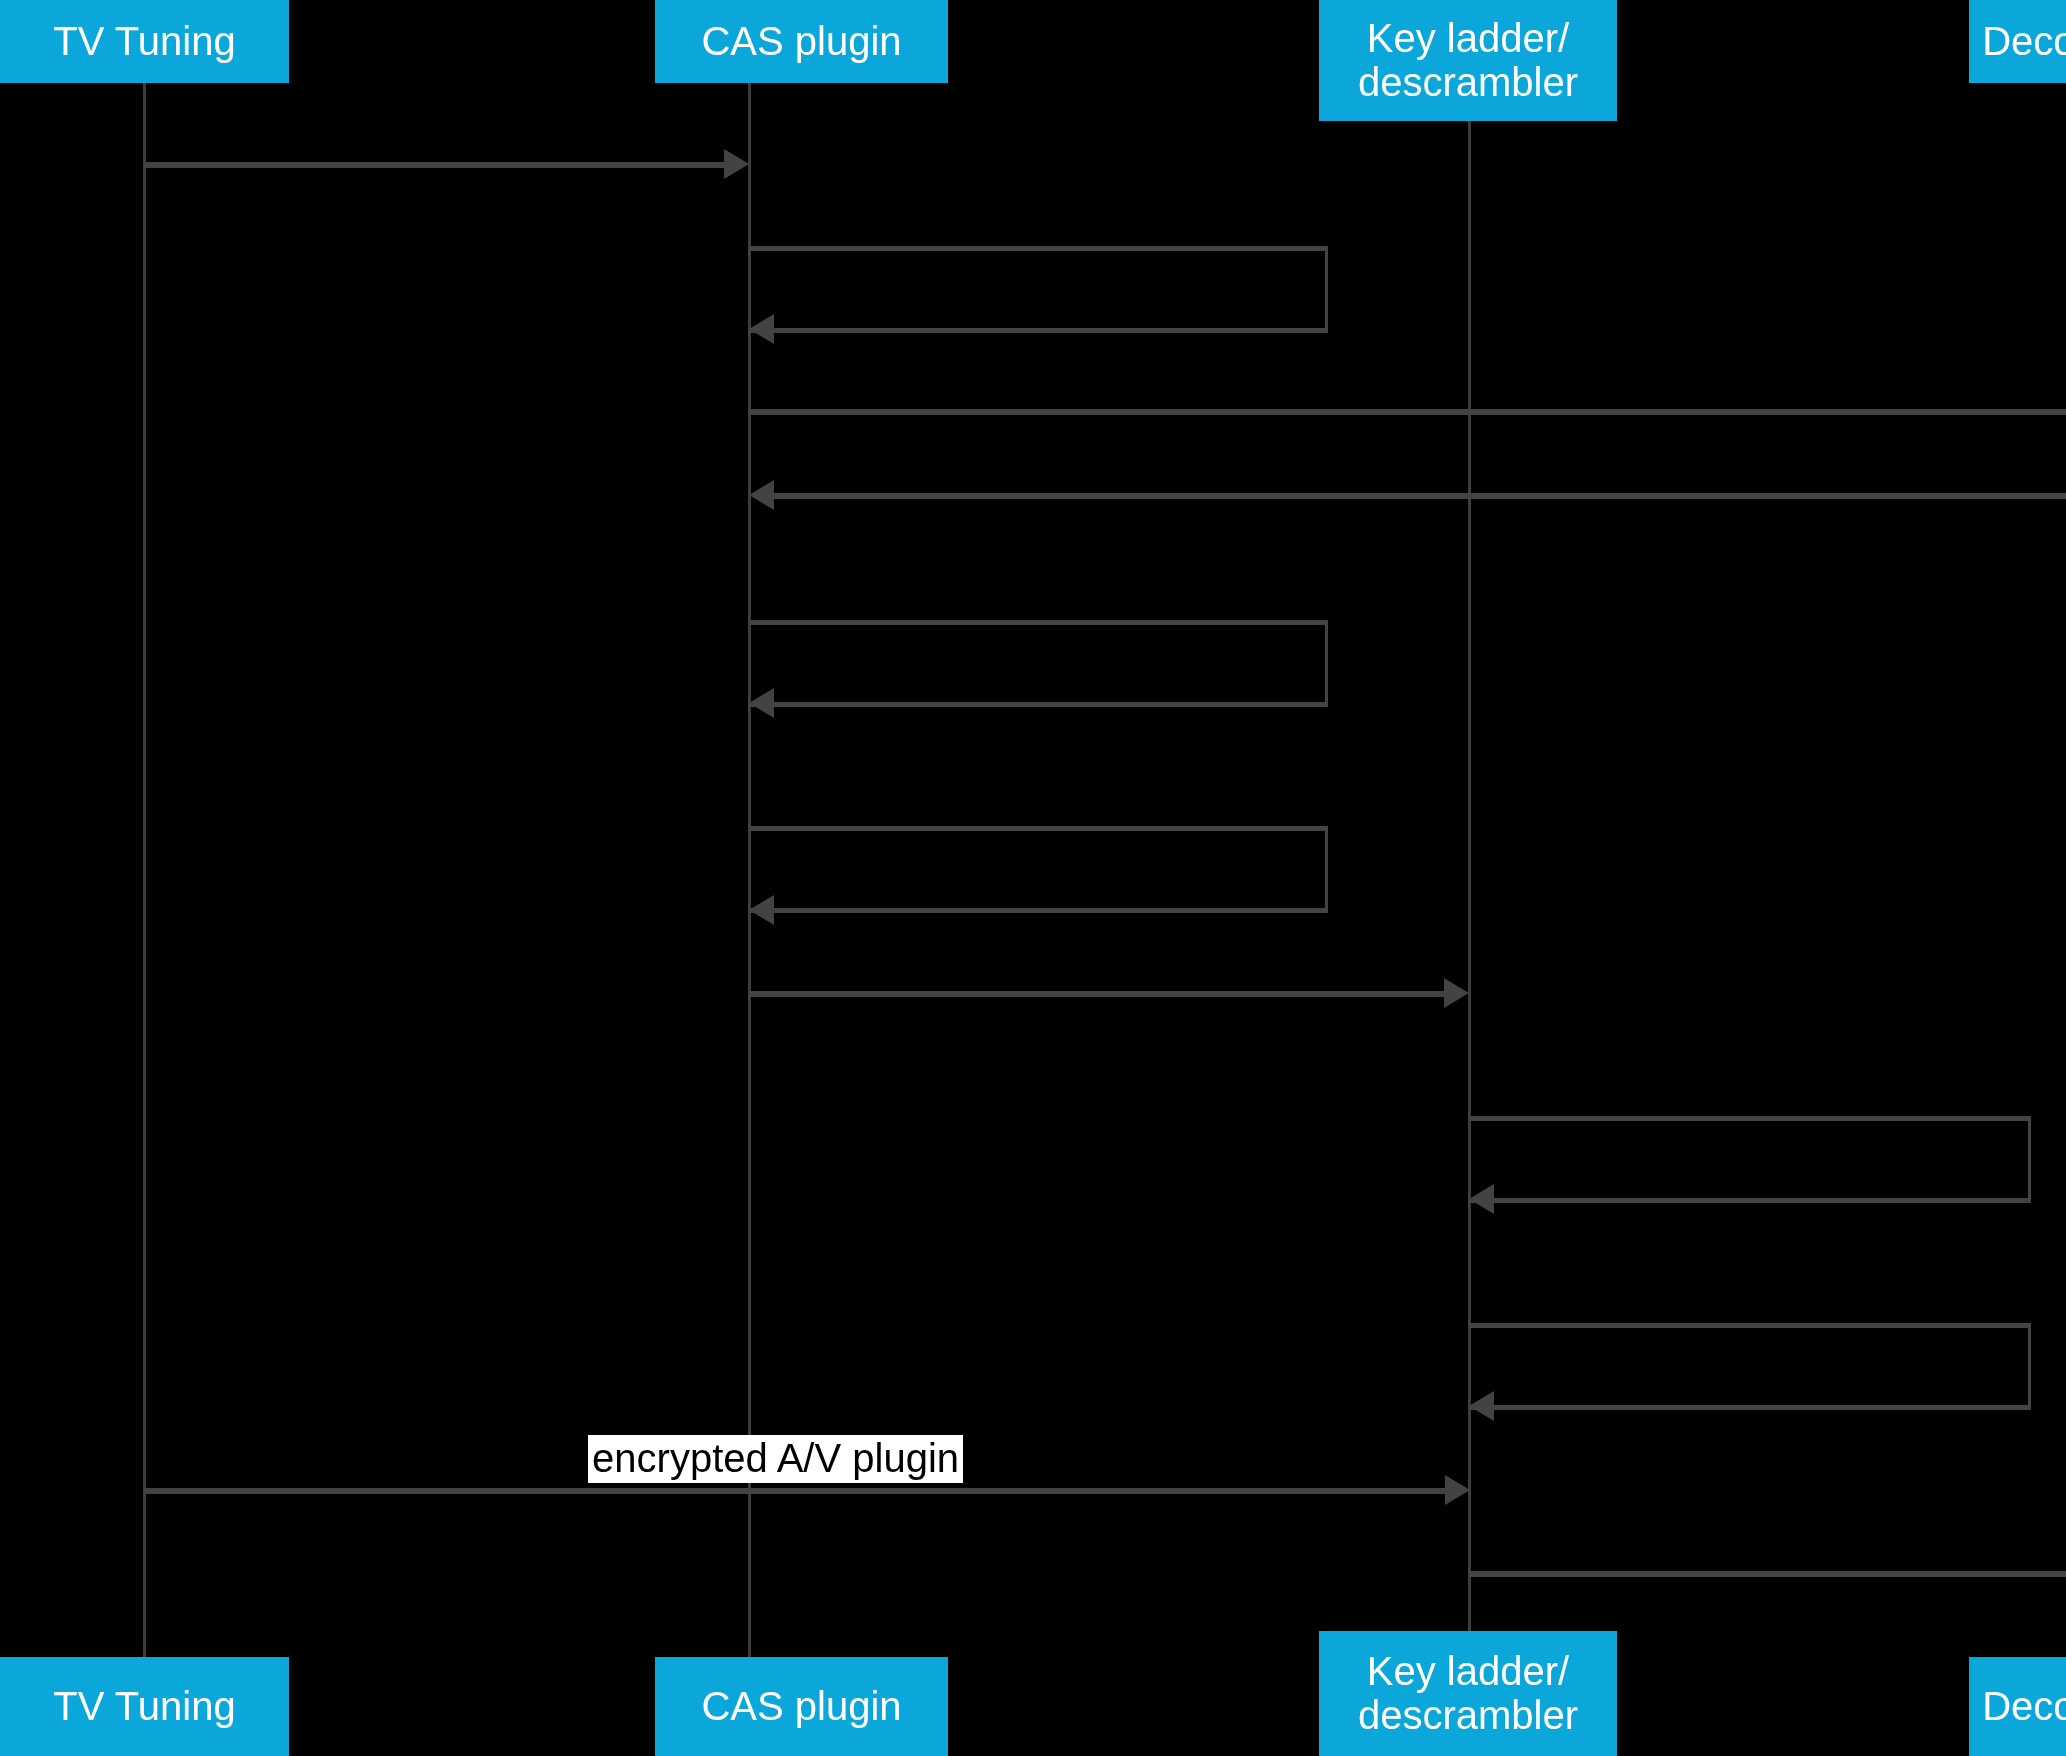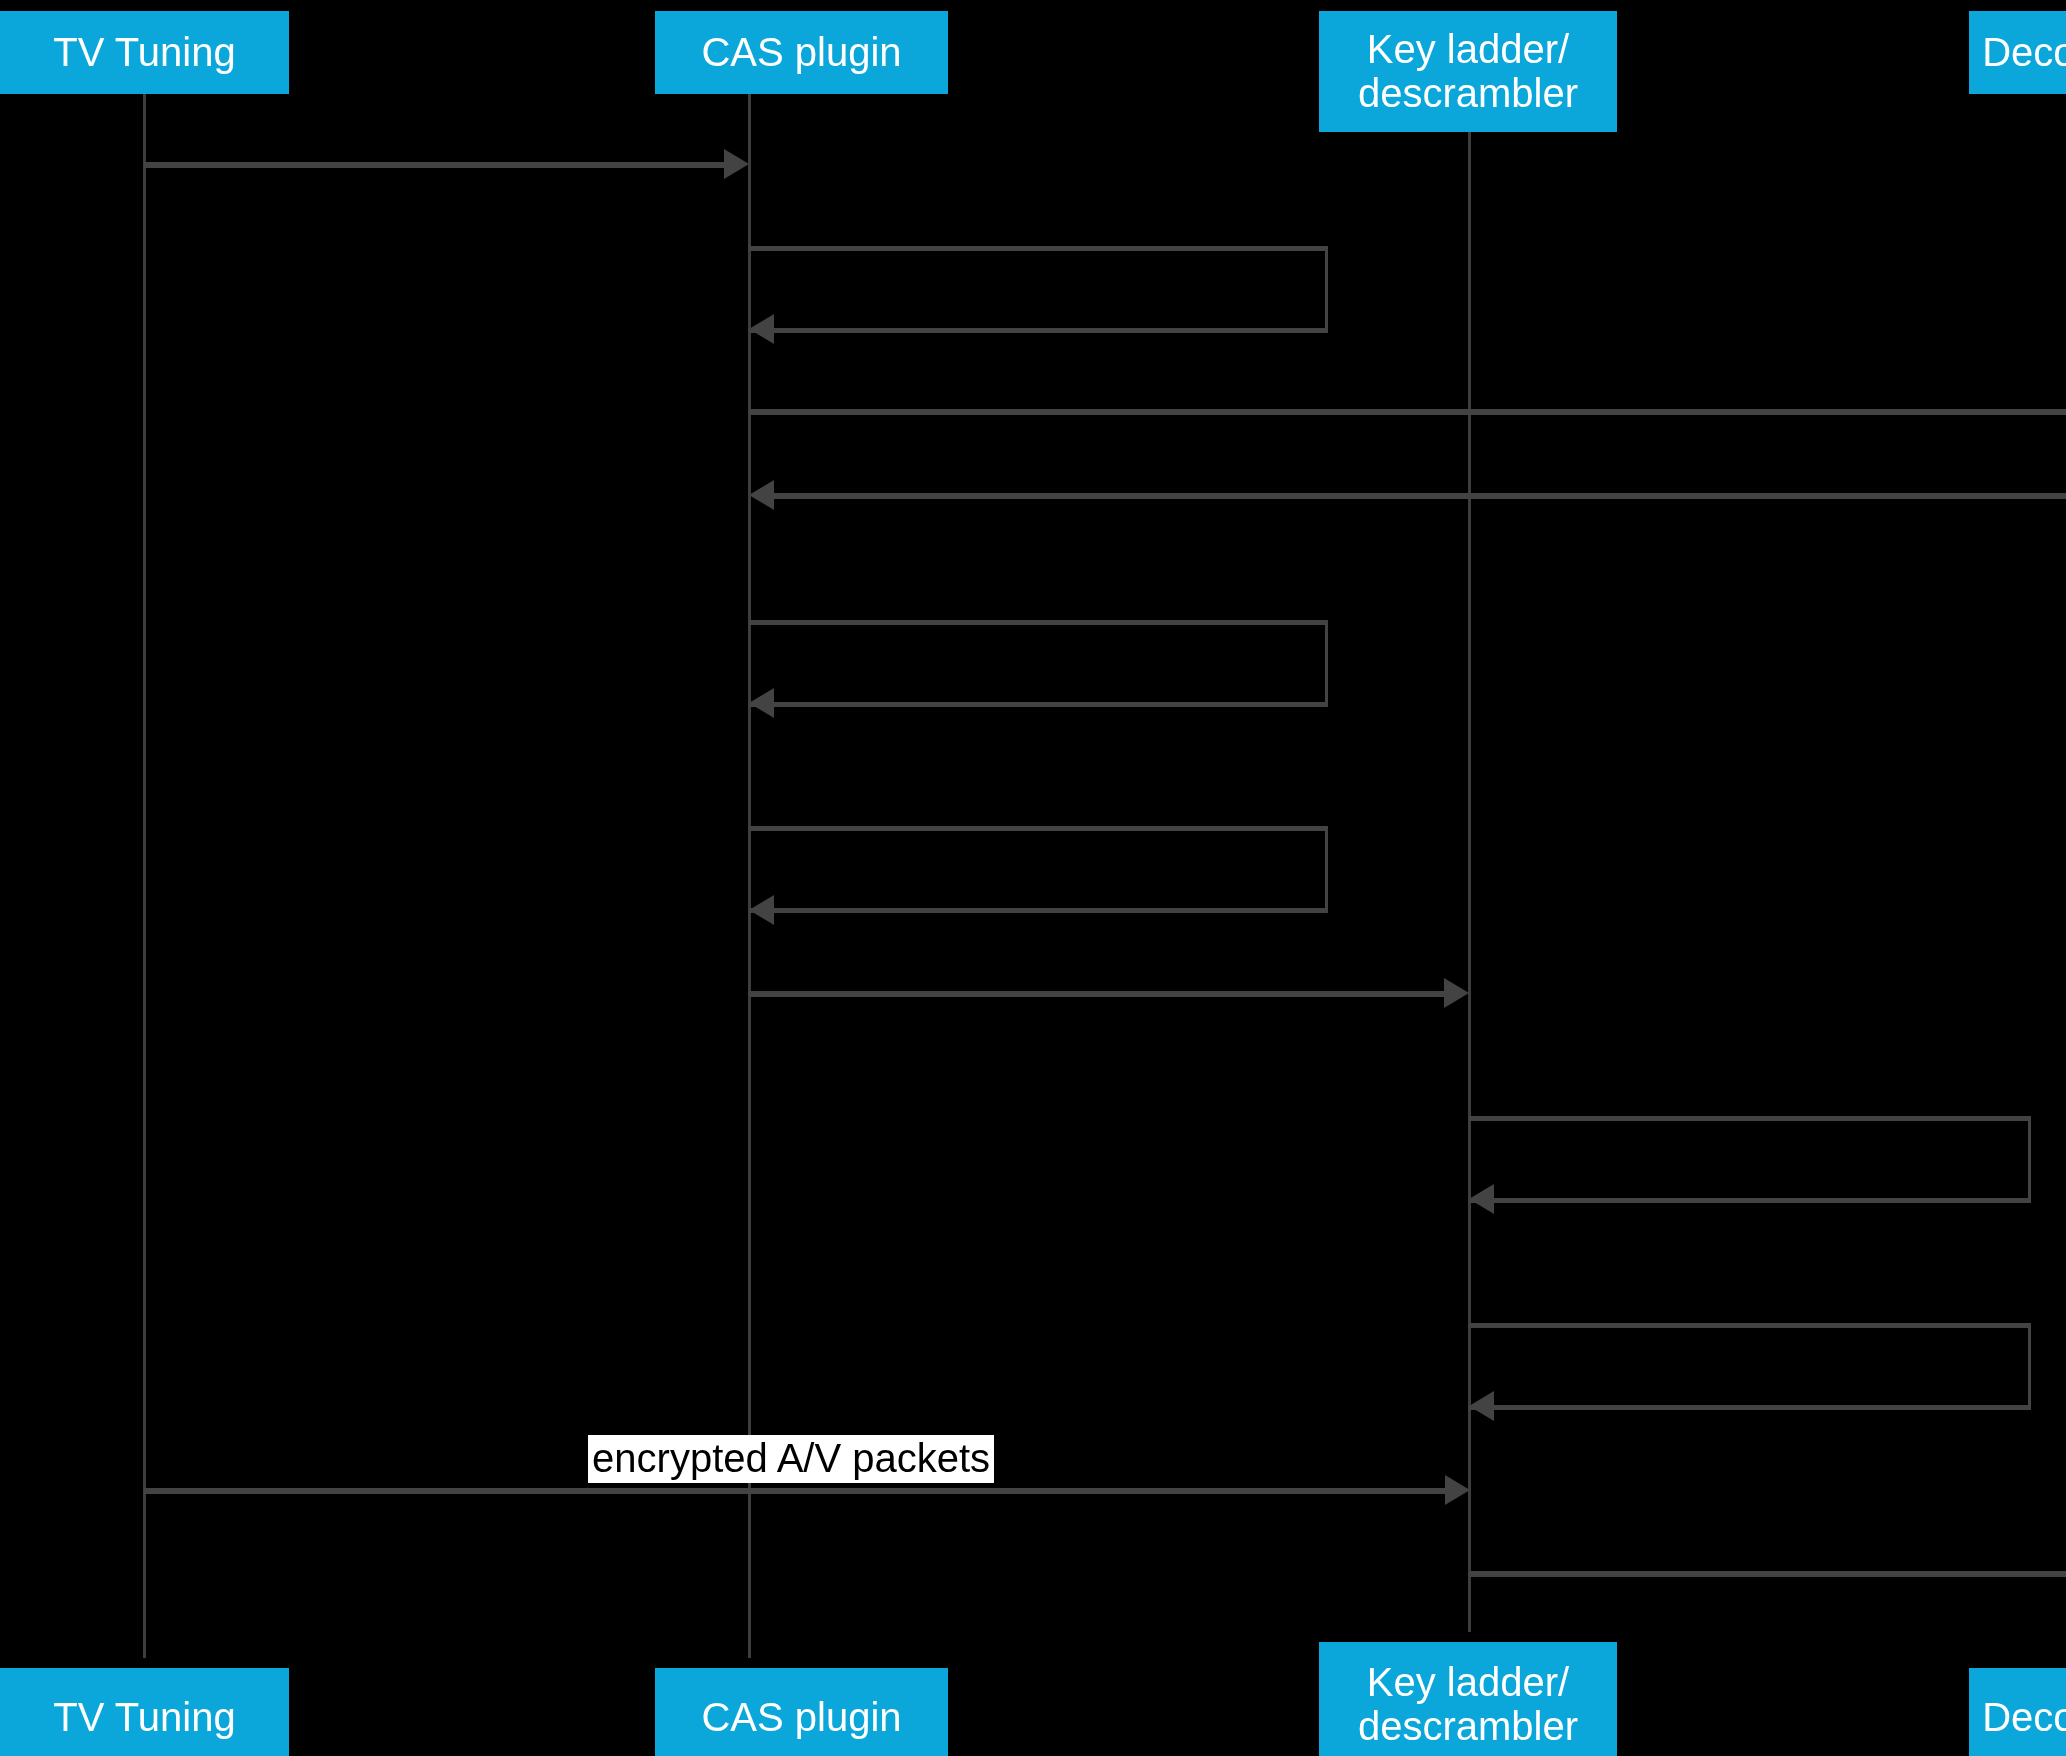--- a/index.html
+++ b/index.html
@@ -30,21 +30,20 @@
     align-items: center;
     justify-content: center;
     text-align: center;
     font-size: 40px;
     line-height: 1.08;
     font-family: "Liberation Sans", sans-serif;
     letter-spacing: 0px;
     box-sizing: border-box;
     padding: 0 3.3px;
     white-space: pre-line;
-    margin-top: 11px;
   }
   
   .msg {
     position: absolute;
     height: 5.8px;
     background: #434343;
   }
   .arrowhead {
     position: absolute;
     width: 0;
@@ -122,21 +121,21 @@
   <div class="arrowhead right" style="left:1444px; top:978px;"></div>
 
   <div class="selfmsg" style="left:1469px; top:1116px; width:562px; height:87px;"></div>
   <div class="arrowhead left" style="left:1469px; top:1184px;"></div>
 
   <div class="selfmsg" style="left:1469px; top:1323px; width:562px; height:87px;"></div>
   <div class="arrowhead left" style="left:1469px; top:1391px;"></div>
 
   <div class="msg" style="left:144px; top:1488px; width:1302px;"></div>
   <div class="arrowhead right" style="left:1445px; top:1475px;"></div>
-  <div class="msg-label" style="left:588px; top:1435px;">encrypted A/V packets</div>
+  <div class="msg-label" style="left:588px; top:1435px;">encrypted A/V plugin</div>
 
   <div class="msg" style="left:1469px; top:1571px; width:636px;"></div>
 
   <div class="participant" style="left:0px; top:1657px; width:289px; height:99px;">TV Tuning</div>
 
   <div class="participant" style="left:655px; top:1657px; width:293px; height:99px;">CAS plugin</div>
 
   <div class="participant" style="left:1319px; top:1631px; width:298px; height:125px;">Key ladder/
 descrambler</div>
 

